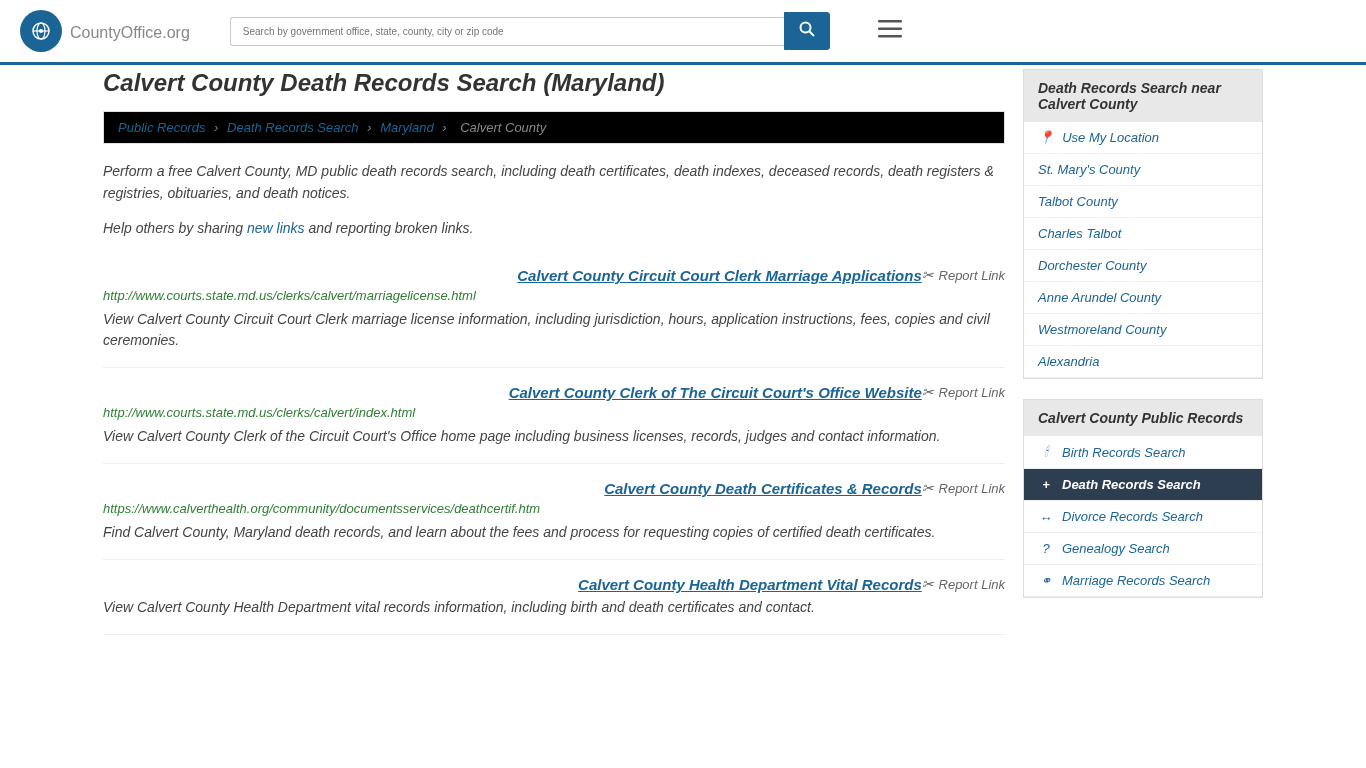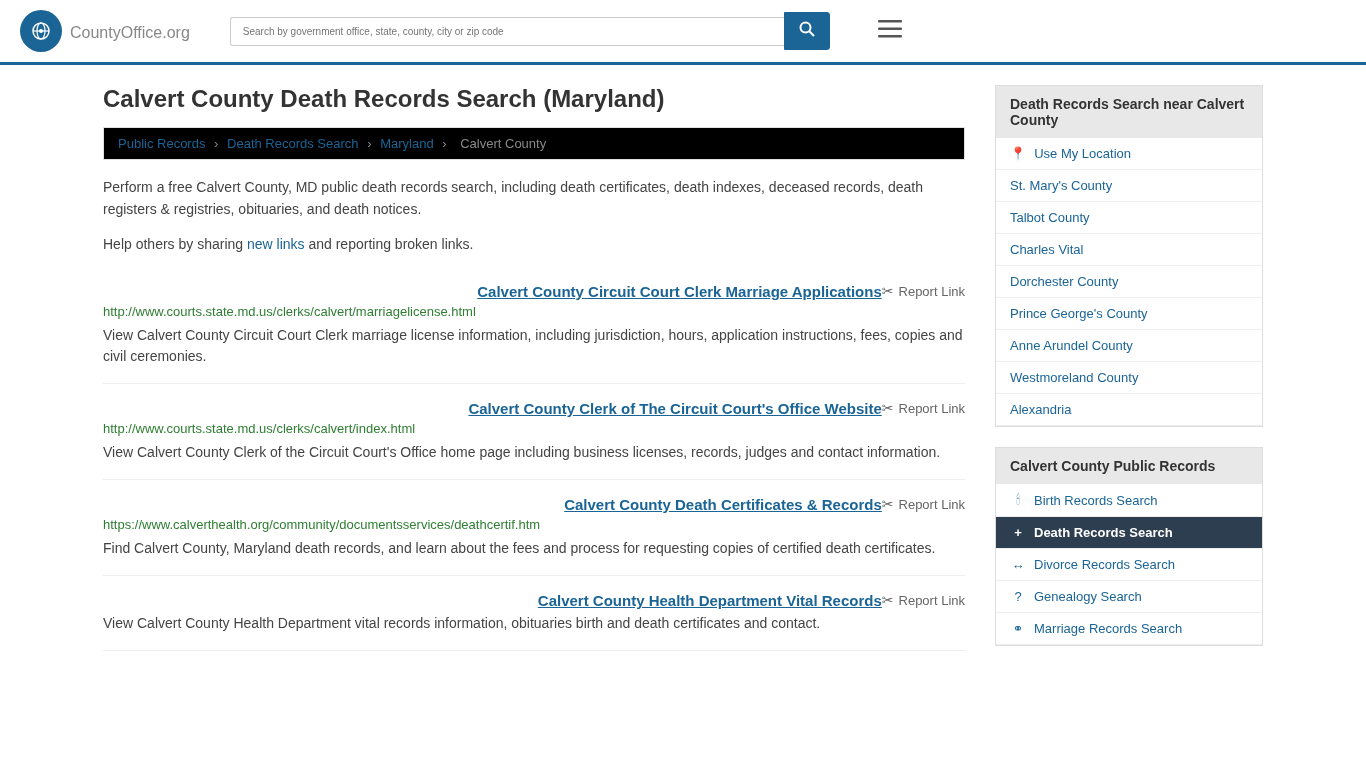--- a/index.html
+++ b/index.html
@@ -49,26 +49,27 @@
       cursor: pointer;
       font-size: 22px;
       color: #555;
       padding: 4px 8px;
     }
 
     
     #main-layout {
       display: flex;
       max-width: 1200px;
-      margin: 20px auto;
+      margin: 4px auto;
       padding: 0 20px;
-      gap: 30px;
+      gap: 18px;
+      font-style: italic;
     }
     #content { flex: 1; }
-    #sidebar { width: 268px; flex-shrink: 0; }
+    #sidebar { width: 240px; flex-shrink: 0; }
 
     
     #page-title {
       font-size: 24px;
       font-weight: bold;
       color: #333;
       margin-bottom: 14px;
     }
 
     
@@ -216,39 +217,38 @@
     <div class="result-desc">Find Calvert County, Maryland death records, and learn about the fees and process for requesting copies of certified death certificates.</div>
   </div>
         <div class="result-item">
     <div class="result-header">
       <div class="result-title">Calvert County Health Department Vital Records</div>
       <div class="report-link">
         <span style="font-size:14px;">✂</span>
         Report Link
       </div>
     </div>
-    <div class="result-desc">View Calvert County Health Department vital records information, obituaries birth and death certificates and contact.</div>
+    <div class="result-desc">View Calvert County Health Department vital records information, including birth and death certificates and contact.</div>
   </div>
       </div>
   </div>
 
   <div id="sidebar">
 
     <div class="sidebar-section">
       <div class="sidebar-section-title">Death Records Search near Calvert County</div>
       <div class="use-location">
         <span style="color:#333;">📍</span>
         <a>Use My Location</a>
       </div>
       <div id="nearby-items-list">
           <a class="sidebar-item">St. Mary's County</a>
           <a class="sidebar-item">Talbot County</a>
-          <a class="sidebar-item">Charles Vital</a>
+          <a class="sidebar-item">Charles Talbot</a>
           <a class="sidebar-item">Dorchester County</a>
-          <a class="sidebar-item">Prince George's County</a>
           <a class="sidebar-item">Anne Arundel County</a>
           <a class="sidebar-item">Westmoreland County</a>
           <a class="sidebar-item">Alexandria</a>
         </div>
     </div>
 
     <div class="sidebar-section">
       <div class="sidebar-section-title">Calvert County Public Records</div>
       <div id="public-records-list">
           <a class="sidebar-item">

